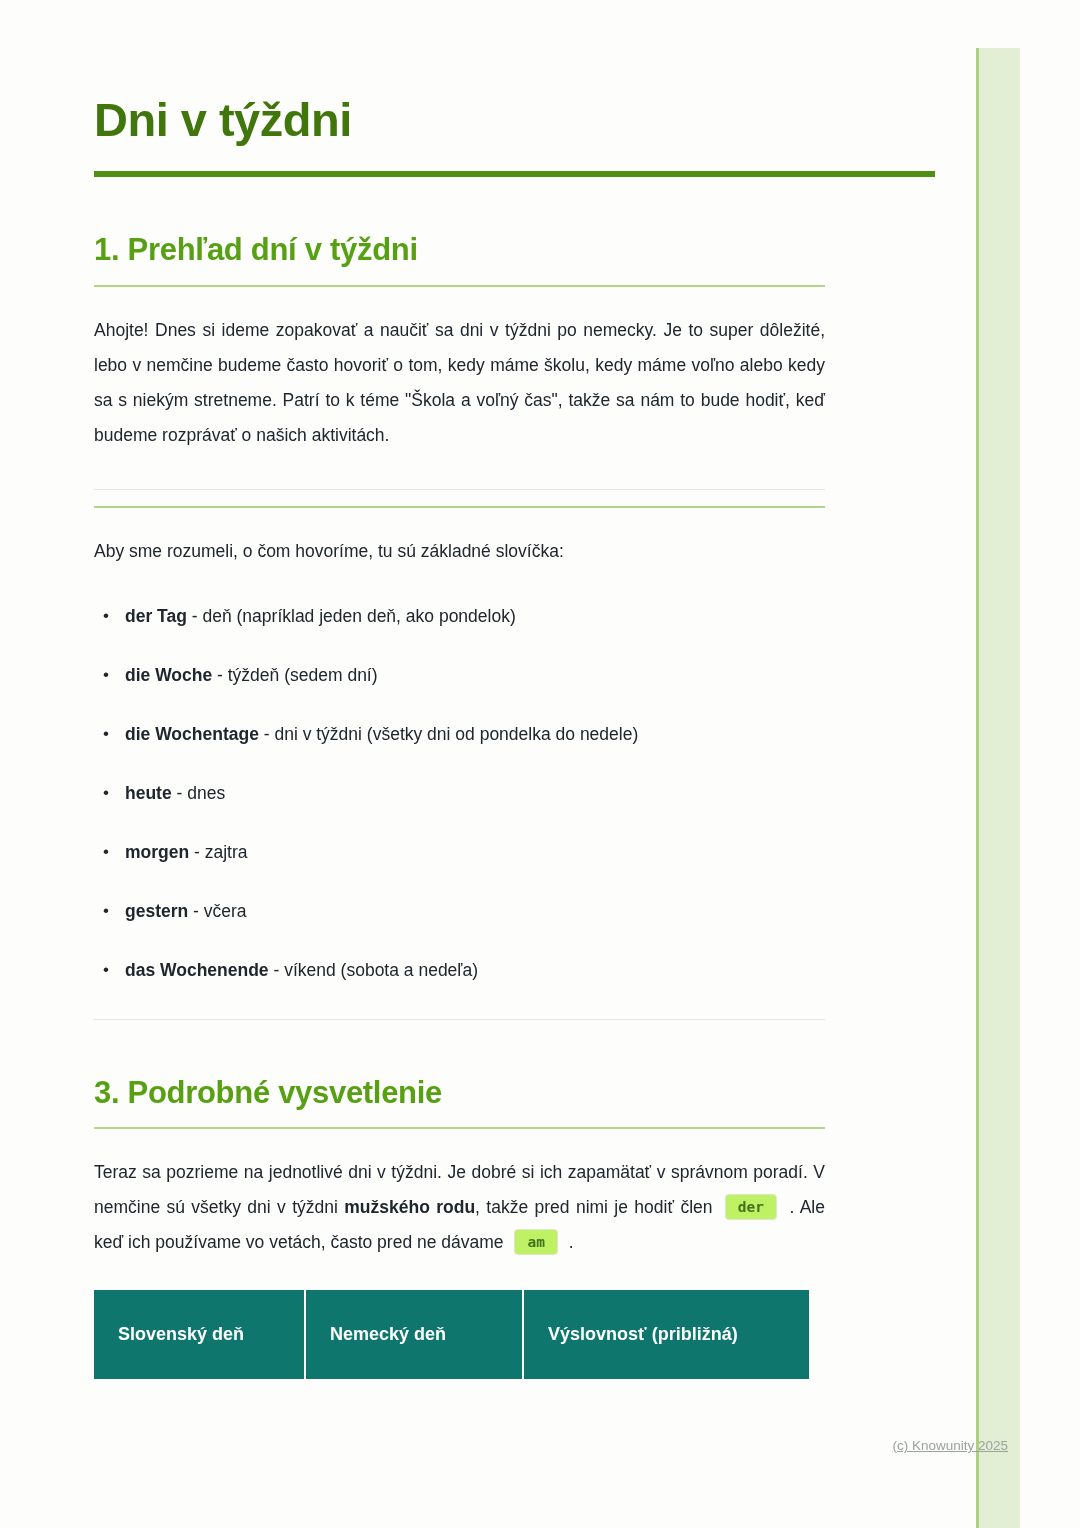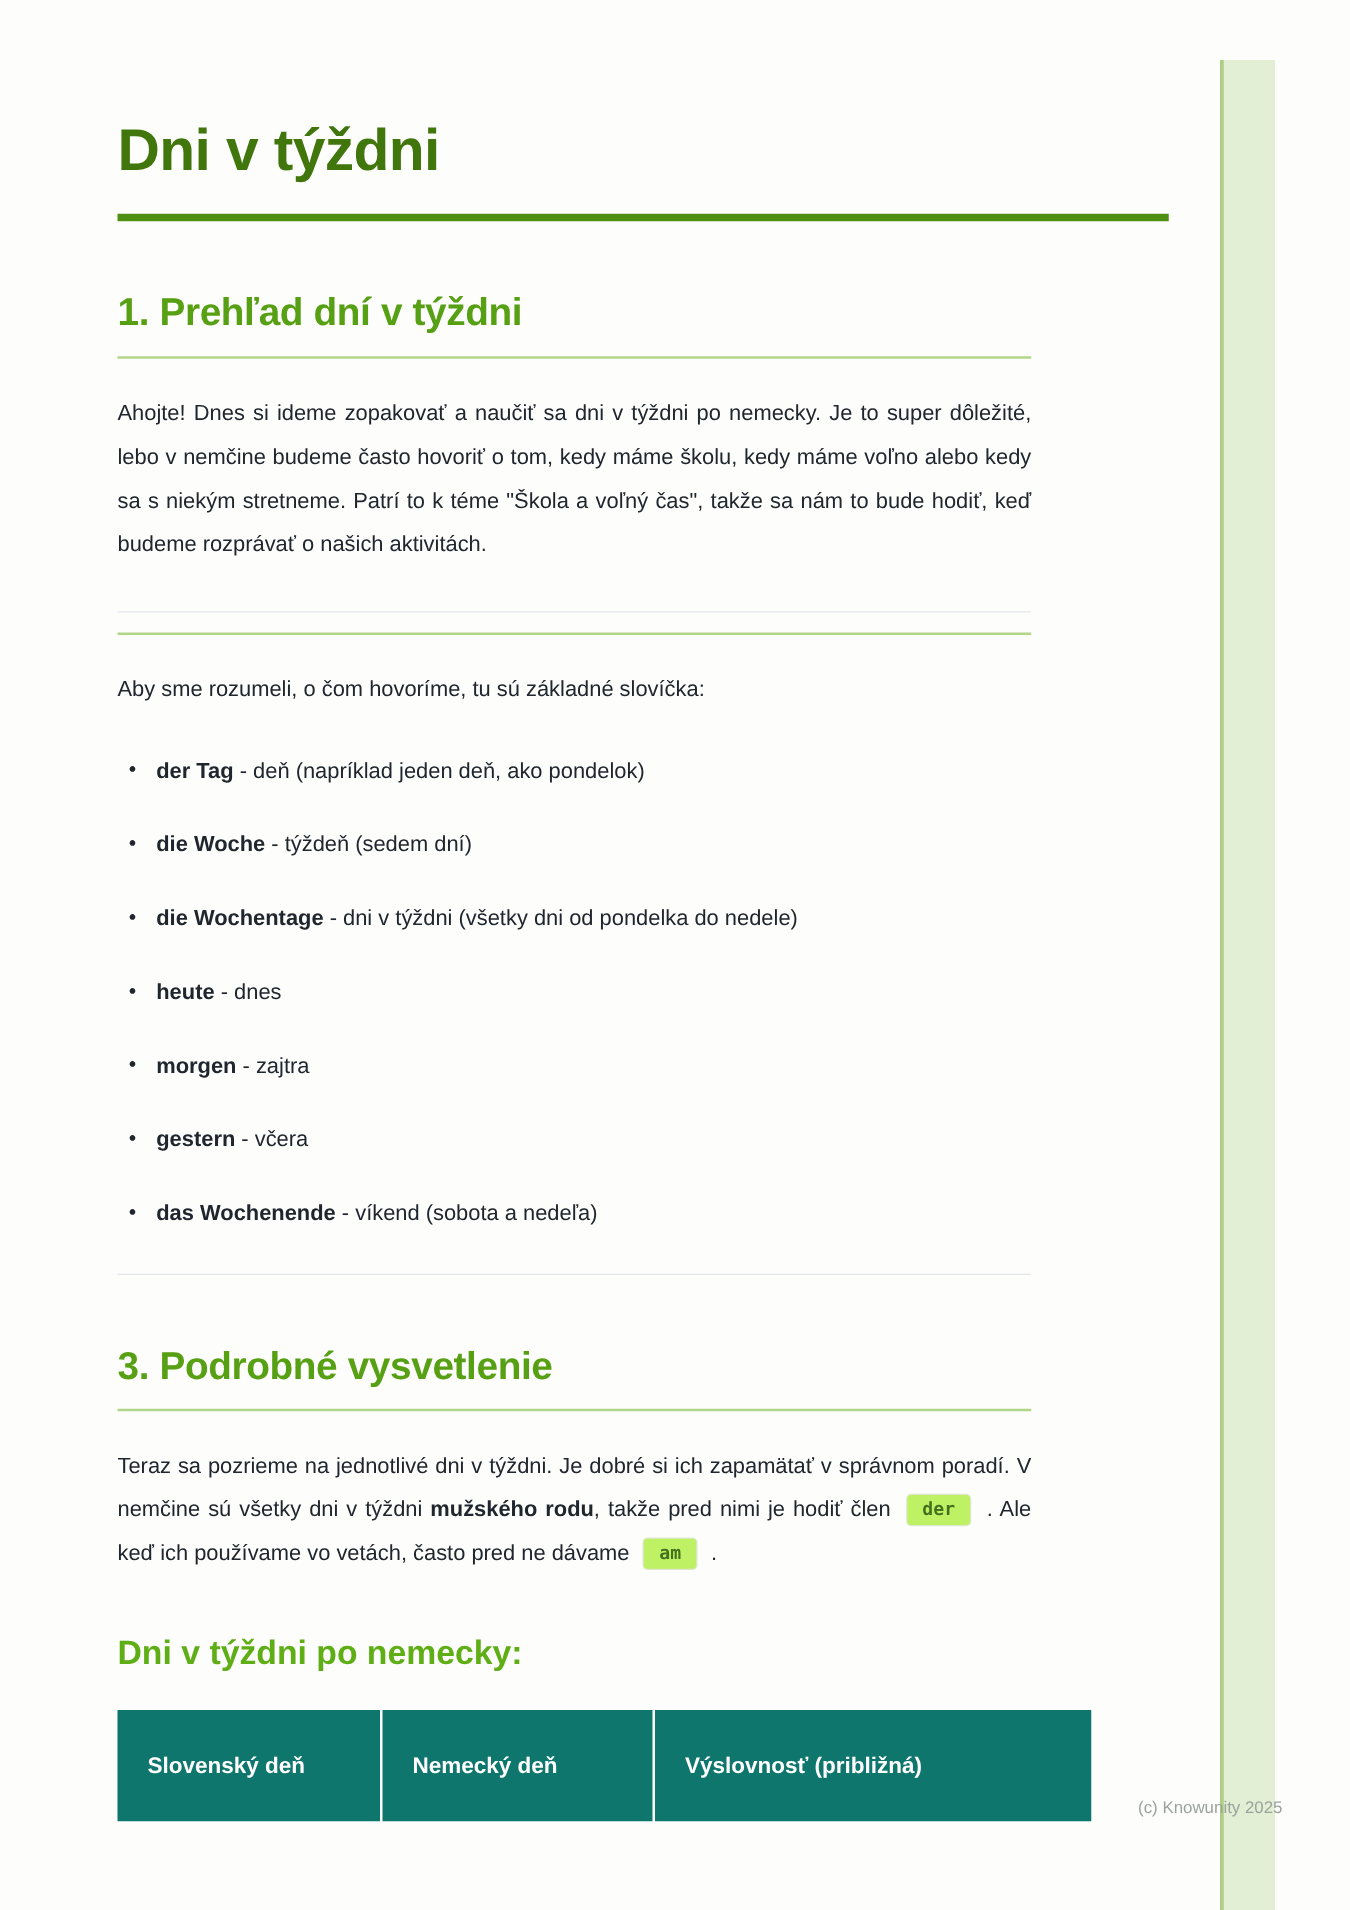--- a/index.html
+++ b/index.html
@@ -20,25 +20,26 @@
     right: 60px;
     bottom: 0;
     width: 44px;
     background: #e3efd4;
     border-left: 3px solid #aecf83;
   }
 
   .watermark {
     position: absolute;
     top: 1438px;
-    right: 54px;
+    right: 72px;
     font-size: 13.5px;
     color: #9ba39c;
     z-index: 5;
     white-space: nowrap;
+    text-decoration: underline;
   }
 
   .content {
     position: relative;
     width: 841px;
     margin-left: 94px;
     padding: 92px 0 30px 0;
     z-index: 2;
   }
 
@@ -151,21 +152,21 @@
     background: #0f766e;
     color: #ffffff;
     font-size: 18px;
     font-weight: bold;
     text-align: left;
     padding: 34px 10px 34px 24px;
     vertical-align: middle;
   }
   .days-table th.col-1 { width: 210px; }
   .days-table th.col-2 { width: 216px; }
-  .days-table th.col-3 { width: 349px; }
+  .days-table th.col-3 { width: 285px; }
 </style>
 </head>
 <body>
 
 <aside class="accent-stripe"></aside>
 
 <div class="watermark">(c) Knowunity 2025</div>
 
 <main class="content">
 
@@ -196,21 +197,20 @@
   </section>
 
   <hr class="divider">
 
   <section>
     <h2 class="section-heading">3. Podrobné vysvetlenie</h2>
     <hr class="heading-rule">
 
     <p class="body-para justify"><span>Teraz sa pozrieme na jednotlivé dni v týždni. Je dobré si ich zapamätať v správnom poradí. V nemčine sú všetky dni v týždni </span><span class="bold">mužského rodu</span><span>, takže pred nimi je hodiť člen </span><code class="chip">der</code><span> . Ale keď ich používame vo vetách, často pred ne dávame </span><code class="chip">am</code><span> .</span></p>
 
-    <h3 class="subheading">Dni v týždni po nemecky:</h3>
 
     <table class="days-table">
       <thead>
         <tr>
           <th class="col-1">Slovenský deň</th>
           <th class="col-2">Nemecký deň</th>
           <th class="col-3">Výslovnosť (približná)</th>
         </tr>
       </thead>
     </table>

